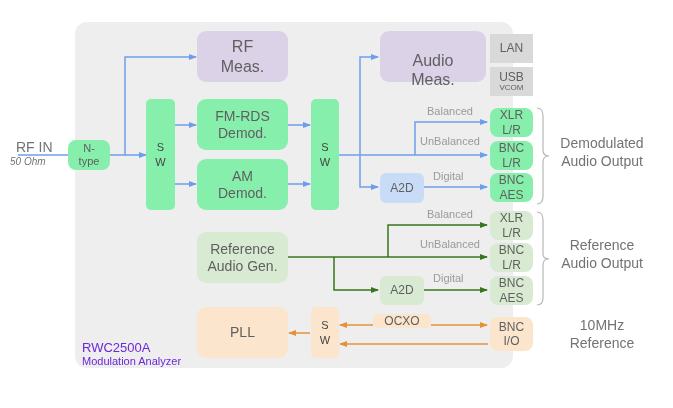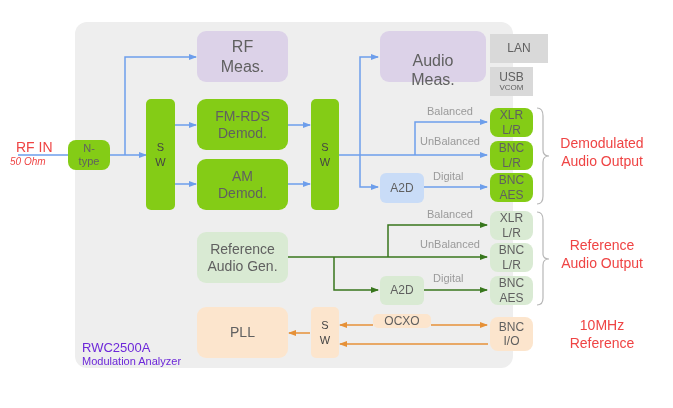--- a/index.html
+++ b/index.html
@@ -4,30 +4,30 @@
 <style>
   html, body { margin:0; padding:0; background:#ffffff; }
   body { width:673px; height:408px; position:relative; overflow:hidden;
          font-family:"Liberation Sans", sans-serif; color:#5f5f5f; }
   .panel { position:absolute; left:75px; top:22px; width:438px; height:346px;
            background:#eeeeee; border-radius:12px; }
   .blk { position:absolute; display:flex; flex-direction:column; align-items:center;
          justify-content:center; text-align:center; color:#606060; line-height:1.2;
          box-sizing:border-box; white-space:pre-line; }
   .purple { background:#dcd2e8; border-radius:9px; font-size:16px; }
-  .blue   { background:#84cc16; border-radius:9px; font-size:14px; }
+  .blue   { background:#86efac; border-radius:9px; font-size:14px; }
   .blue2  { background:#c9dcf7; border-radius:6px; font-size:12px; }
   .green  { background:#d9ead3; border-radius:9px; font-size:14px; }
   .orange { background:#fce5cd; border-radius:9px; font-size:14px; }
   .sw     { border-radius:5px; font-size:11px; line-height:1.35; color:#444; }
   .port   { font-size:12px; line-height:1.2; border-radius:8px; }
   .gray   { background:#d9d9d9; font-size:12px; }
   .small  { font-size:8px; letter-spacing:0; }
   .lbl    { position:absolute; font-size:11px; color:#9a9a9a; white-space:nowrap; }
-  .side   { position:absolute; font-size:14px; color:#ef4444; text-align:center; line-height:1.25; white-space:pre-line; }
+  .side   { position:absolute; font-size:14px; color:#737373; text-align:center; line-height:1.25; white-space:pre-line; }
   svg.wires { position:absolute; left:0; top:0; }
   .brand  { position:absolute; left:82px; color:#6d28d9; }
 </style>
 </head>
 <body>
 
 <div class="panel"></div>
 
 <svg class="wires" width="673" height="408">
   <defs>
@@ -88,21 +88,21 @@
 <div class="blk blue" style="left:197px;top:159px;width:91px;height:51px;">AM
 Demod.</div>
 
 <div class="blk blue sw" style="left:311px;top:99px;width:28px;height:111px;">S
 W</div>
 
 <div class="blk purple" style="left:380px;top:31px;width:106px;height:51px;justify-content:flex-start;padding-top:20px;">Audio
 Meas.</div>
 <div class="blk blue2" style="left:380px;top:173px;width:44px;height:30px;">A2D</div>
 
-<div class="blk gray" style="left:490px;top:34px;width:58px;height:29px;">LAN</div>
+<div class="blk gray" style="left:490px;top:34px;width:43px;height:29px;">LAN</div>
 <div class="blk gray" style="left:490px;top:67px;width:43px;height:29px;line-height:1.05;align-items:center;">
   <span>USB</span>
   <span class="small">VCOM</span>
 </div>
 
 <div class="lbl" style="left:427px;top:105px;">Balanced</div>
 <div class="lbl" style="left:420px;top:135px;">UnBalanced</div>
 <div class="lbl" style="left:433px;top:170px;">Digital</div>
 
 <div class="blk blue port" style="left:490px;top:108px;width:43px;height:29px;">XLR

